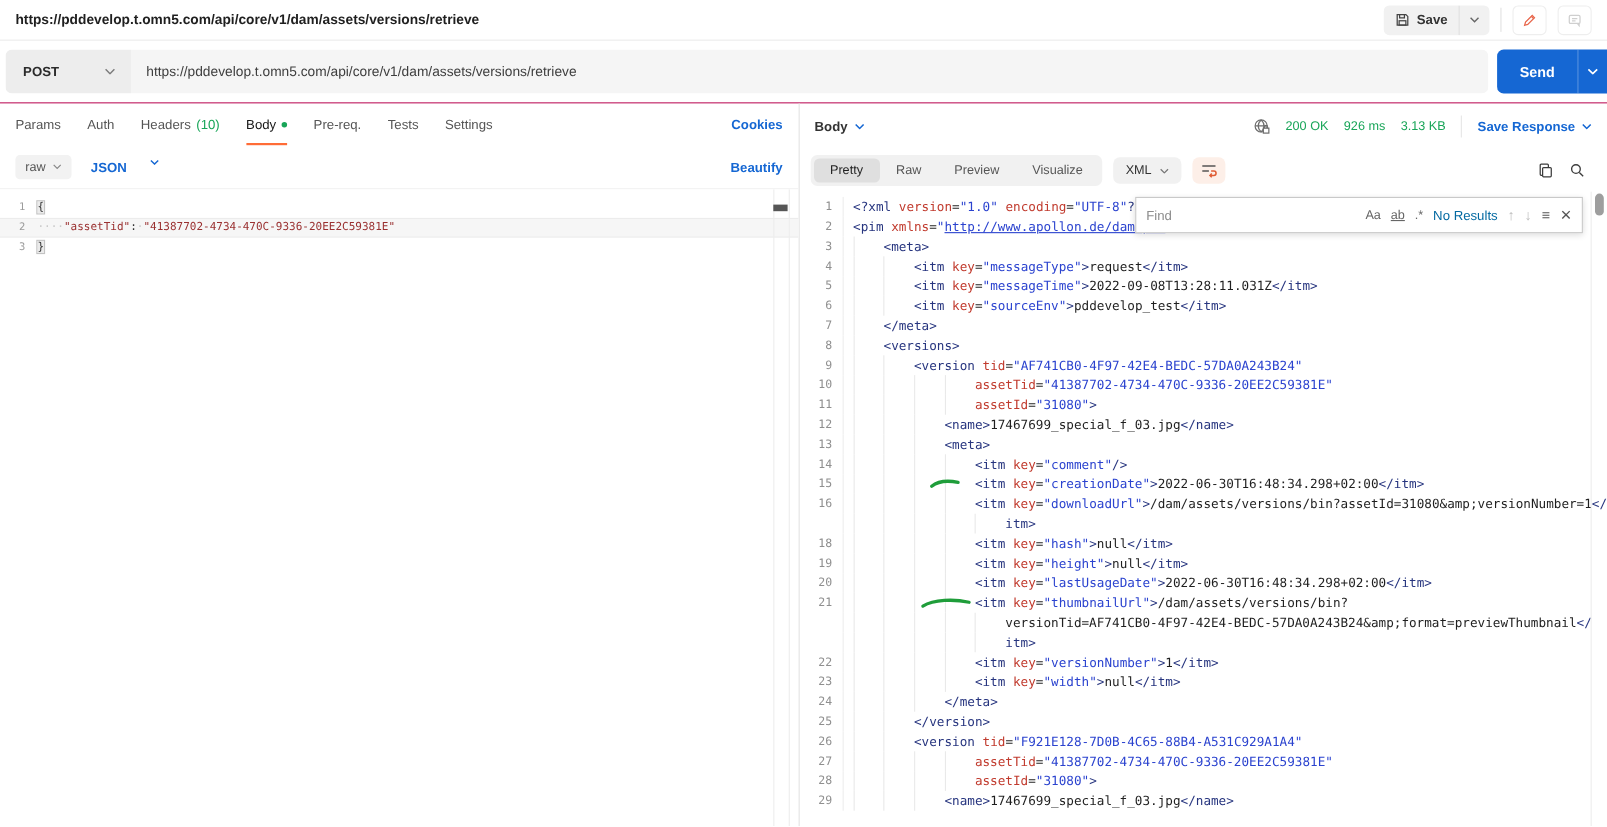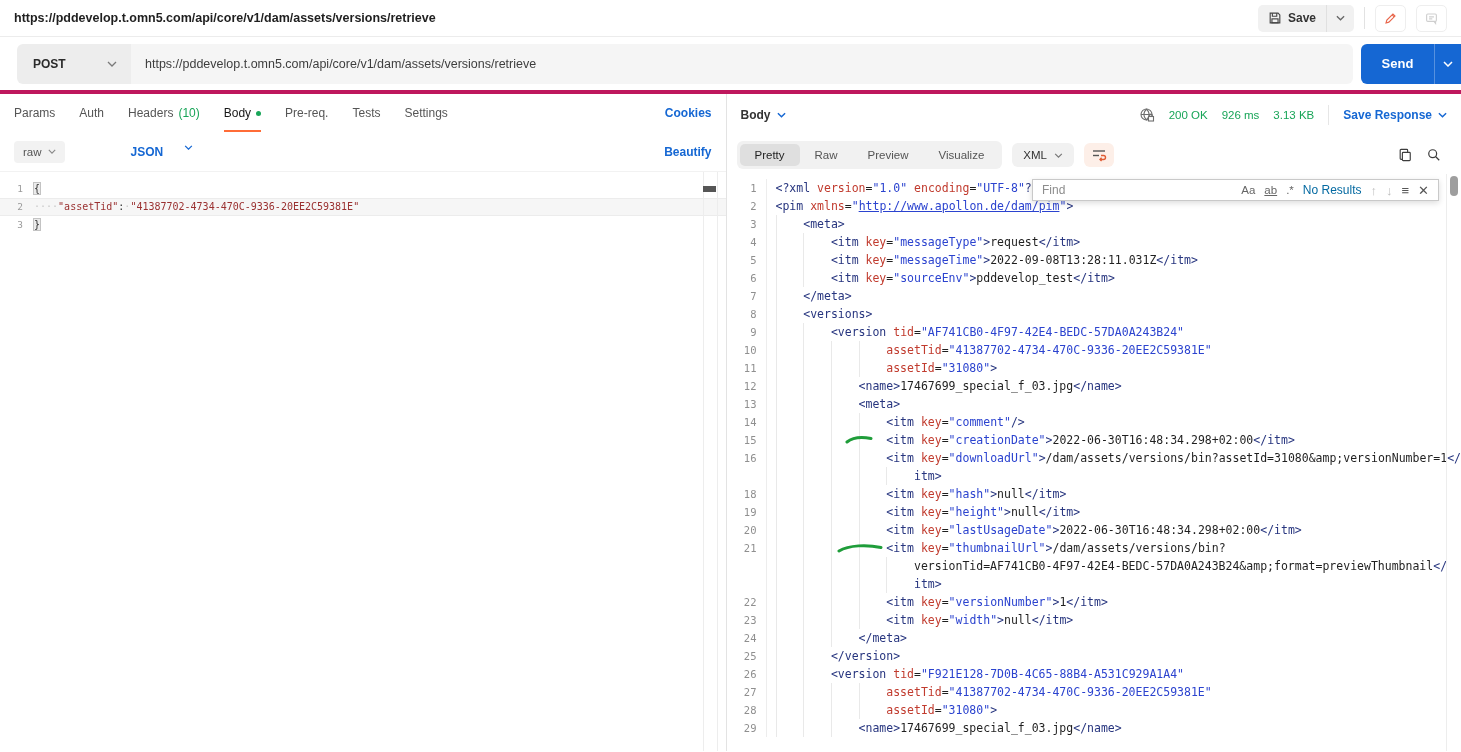--- a/index.html
+++ b/index.html
@@ -16,21 +16,21 @@
   .tab-title { font-weight:700; font-size:12.5px; color:#1f1f1f; }
   .topbar-right { display:flex; align-items:center; gap:10px; }
   .save-group { display:flex; align-items:stretch; background:#f1f1f1; border-radius:5px; height:27px; overflow:hidden; }
   .save-main { display:flex; align-items:center; gap:6px; padding:0 10px; cursor:pointer; font-weight:600; color:#333; }
   .save-arrow { display:flex; align-items:center; padding:0 9px; border-left:1px solid #e0e0e0; cursor:pointer; }
   .tb-divider { width:1px; height:22px; background:#e2e2e2; }
   .icon-btn { width:31px; height:27px; border:1px solid #eee; border-radius:5px; background:#fff;
               display:flex; align-items:center; justify-content:center; cursor:pointer; }
 
   
-  .req-row { height:57px; display:flex; align-items:center; padding-left:17px; border-bottom:4px solid #be185d; }
+  .req-row { height:57px; display:flex; align-items:center; padding-left:5px; border-bottom:1px solid #be185d; }
   .url-control { flex:1; display:flex; height:40px; border-radius:6px; overflow:hidden; }
   .method { width:114px; background:#ededed; display:flex; align-items:center; justify-content:space-between;
             padding:0 14px 0 16px; font-weight:700; font-size:12px; color:#2b2b2b; cursor:pointer; }
   .url-input { flex:1; background:#f5f5f5; display:flex; align-items:center; padding:0 14px;
                color:#3e3e3e; font-size:12.5px; }
   .send-btn { width:100px; height:40px; margin-left:8px; background:#1567d3; border-radius:6px 0 0 6px;
               display:flex; color:#fff; overflow:hidden; }
   .send-label { flex:1; display:flex; align-items:center; justify-content:center; font-weight:700; font-size:13px; cursor:pointer; }
   .send-arrow { width:27px; display:flex; align-items:center; justify-content:center; border-left:1px solid rgba(255,255,255,.28); cursor:pointer; }
 
@@ -44,21 +44,21 @@
   .req-tab { color:#555; cursor:pointer; position:relative; height:100%; display:flex; align-items:center; gap:5px; }
   .req-tab .cnt { color:#18a558; }
   .req-tab .dot { width:5px; height:5px; border-radius:50%; background:#18a558; margin-top:1px; }
   .req-tab.active { color:#171717; }
   .req-tab.active::after { content:""; position:absolute; left:0; right:0; bottom:0; height:2px; background:#ff6c37; }
   .cookies-link { margin-left:auto; color:#1567d3; font-weight:600; cursor:pointer; }
 
   .body-toolbar { height:40px; display:flex; align-items:center; padding:0 14px; gap:18px; border-bottom:1px solid #f2f2f2; }
   .raw-chip { background:#f2f2f2; border-radius:4px; padding:5px 9px; display:flex; align-items:center; gap:6px;
               color:#555; font-size:11.5px; cursor:pointer; }
-  .lang-select { color:#1567d3; font-weight:600; display:flex; gap:21px; cursor:pointer;margin-left:48px; }
+  .lang-select { color:#1567d3; font-weight:600; display:flex; gap:21px; cursor:pointer; }
   .beautify-link { margin-left:auto; color:#1567d3; font-weight:600; cursor:pointer; }
 
   
   .editor { position:relative; flex:1; overflow:hidden; padding-top:8px; }
   .code-row { display:flex; height:18px; align-items:stretch; }
   .code-row .ln { flex:0 0 34px; text-align:right; padding-right:11px; color:#9b9b9b;
                   font-family:"DejaVu Sans Mono", monospace; font-size:9.5px; line-height:18px; }
   .code { white-space:pre; font-family:"DejaVu Sans Mono", monospace; line-height:18px; }
   #req-code .code { font-size:10px; }
   #req-code .code-row.active { background:#f6f6f6; box-shadow:inset 0 1px 0 #ececec, inset 0 -1px 0 #ececec; }
@@ -90,21 +90,21 @@
   
   #res-code { padding-top:5px; }
   #res-code .code-row .ln { flex:0 0 40px; padding-right:9px; border-right:1px solid #ededed;
                             margin-right:9px; font-size:10.5px; color:#8f8f8f; }
   #res-code .code { font-size:11.5px; }
   .ig { display:inline-block; width:4ch; height:18px; vertical-align:top; border-left:1px solid #e9e9e9; }
   .t { color:#27357f; } .a { color:#c13b2e; } .s { color:#2b43cf; } .p { color:#1f1f1f; }
   .l { color:#2b43cf; text-decoration:underline; }
 
   
-  .find-bar { position:absolute; top:5px; right:22px; width:407px; height:22px; background:#fff;
+  .find-bar { position:absolute; top:5px; right:22px; width:407px; height:33px; background:#fff;
               border:1px solid #c9c9c9; box-shadow:0 2px 6px rgba(0,0,0,.14); z-index:6;
               display:flex; align-items:center; padding:0 9px; gap:9px; }
   .find-input { flex:1; display:flex; align-items:center; height:100%; }
   .find-placeholder { color:#8d8d8d; font-size:12px; flex:1; }
   .find-opts { display:flex; align-items:center; gap:9px; color:#666; font-size:11.5px; }
   .opt-ww { text-decoration:underline; }
   .find-results { color:#0369a1; font-size:12px; }
   .find-nav { color:#bdbdbd; font-size:13px; }
   .find-sel, .find-close { color:#555; font-size:13px; }
 

